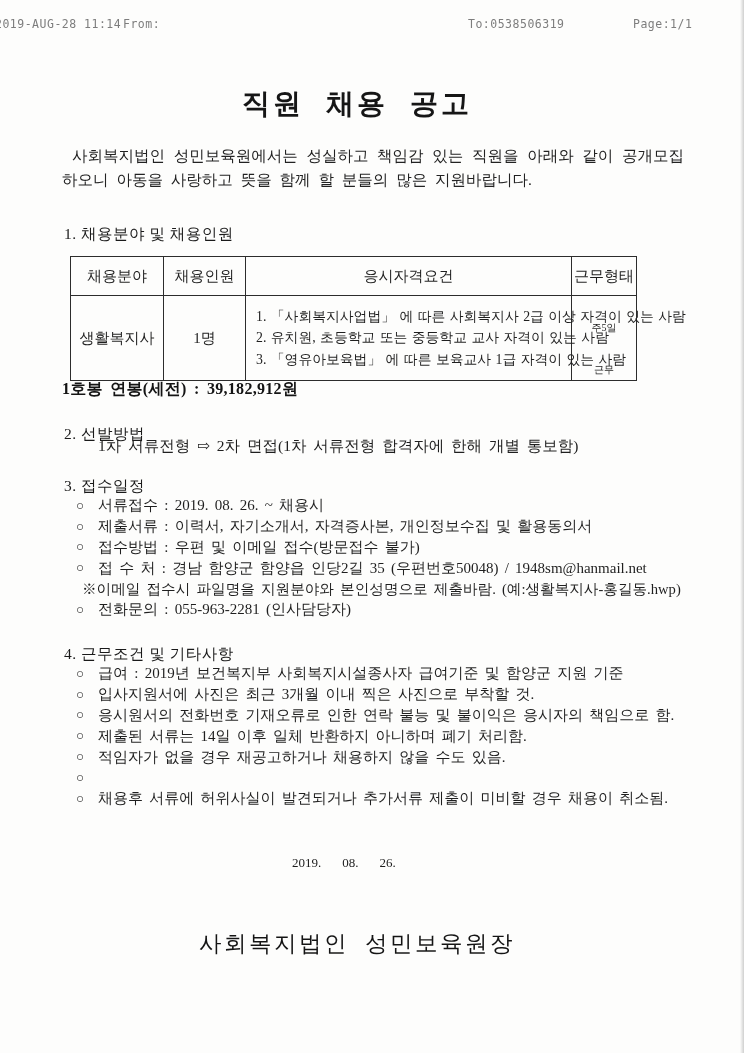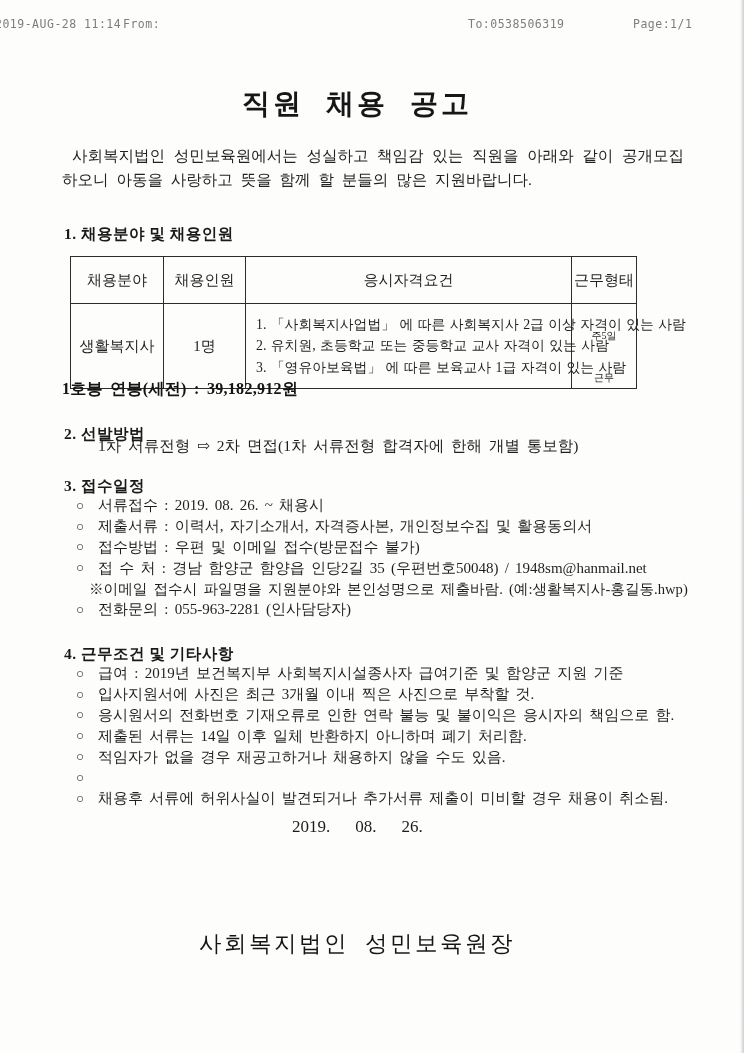--- a/index.html
+++ b/index.html
@@ -36,39 +36,39 @@
   }
 
   
   .intro {
     position:absolute; top:144px; left:62px; width:622px;
     font-size:15.5px; line-height:24px; text-align:justify;
     word-spacing:4px; text-indent:10px; color:#222;
   }
 
   .sec-heading {
-    position:absolute; left:64px; font-size:15.5px; font-weight:bold;
+    position:absolute; left:64px; font-size:15.5px; font-weight:normal;
     letter-spacing:0.5px; color:#1a1a1a; white-space:nowrap;
   }
   #sec1-h { top:224px; }
   #sec2-h { top:424px; }
   #sec3-h { top:476px; }
   #sec4-h { top:644px;text-align:center; }
 
   
   table.recruit {
     position:absolute; top:256px; left:70px; width:566px;
     border-collapse:collapse; table-layout:fixed;
     font-size:15px; color:#1f1f1f;
   }
   table.recruit th, table.recruit td {
     border:1.6px solid #2c2c2c; text-align:center; vertical-align:middle;
     font-weight:normal;
   }
-  table.recruit tr.hdr { height:47px; }
+  table.recruit tr.hdr { height:39px; }
   table.recruit tr.bodyrow { height:76px; }
   td.quals { text-align:left; padding:6px 8px 6px 10px; }
   .qual-line { font-size:13.8px; line-height:21.5px; white-space:nowrap; word-spacing:1px; }
   .worktype div { line-height:21px; font-size:10px;margin-top:21px; }
 
   .salary-note {
     position:absolute; top:379px; left:62px;
     font-size:16px; font-weight:bold; letter-spacing:0.3px; color:#141414;
     word-spacing:3px; white-space:nowrap;
   }
@@ -82,25 +82,25 @@
   #sec3-list { top:495px; }
   #sec4-list { top:663px; }
   .item-row {
     display:flex; align-items:center; height:20.9px;
     font-size:15px; word-spacing:2.5px; white-space:nowrap; color:#1f1f1f;
   }
   .bullet {
     width:15px; margin-right:7px; font-size:13.5px; line-height:1;
     color:#1f1f1f; flex:0 0 auto;
   }
-  .item-row.note { padding-left:6px; font-size:14.6px;margin-left:7px; }
+  .item-row.note { padding-left:6px; font-size:14.6px; }
 
   .announce-date {
-    position:absolute; top:817px; left:292px;
-    font-size:17px; white-space:pre; color:#1d1d1d; word-spacing:2px;
+    position:absolute; top:855px; left:292px;
+    font-size:13px; white-space:pre; color:#1d1d1d; word-spacing:2px;
   }
   .signature {
     position:absolute; top:928px; left:0; width:714px; text-align:center;
     font-size:22.5px; font-weight:normal; letter-spacing:2.5px; word-spacing:8px;
     color:#141414;
   }
 </style>
 </head>
 <body>
 

